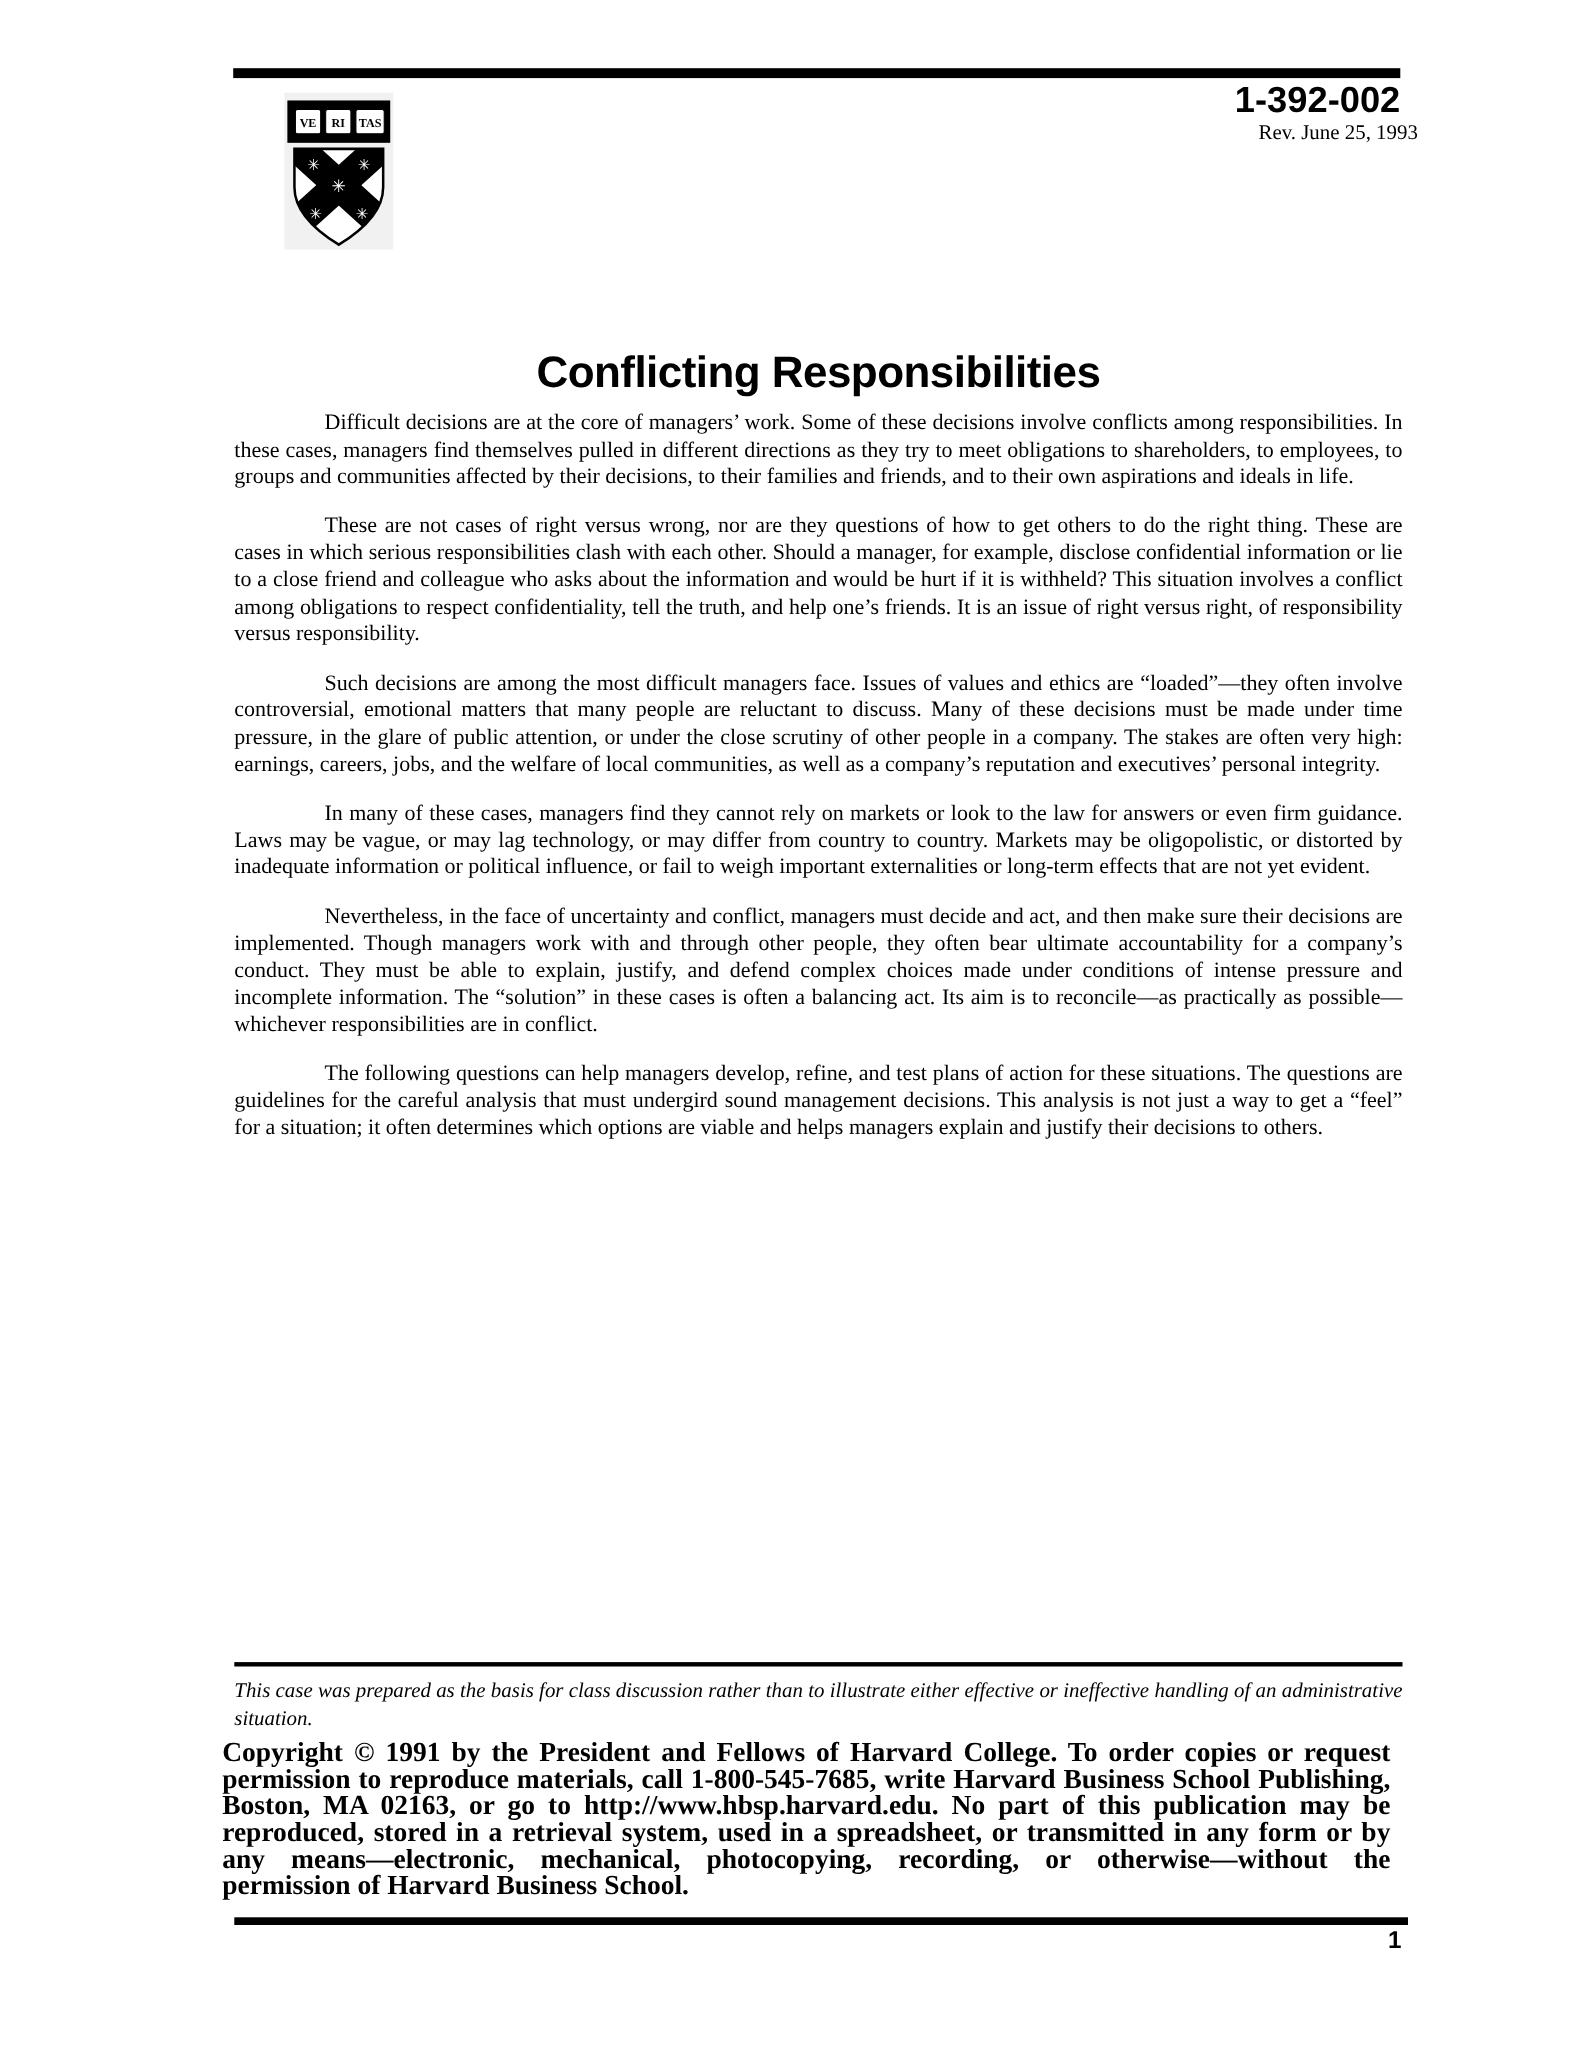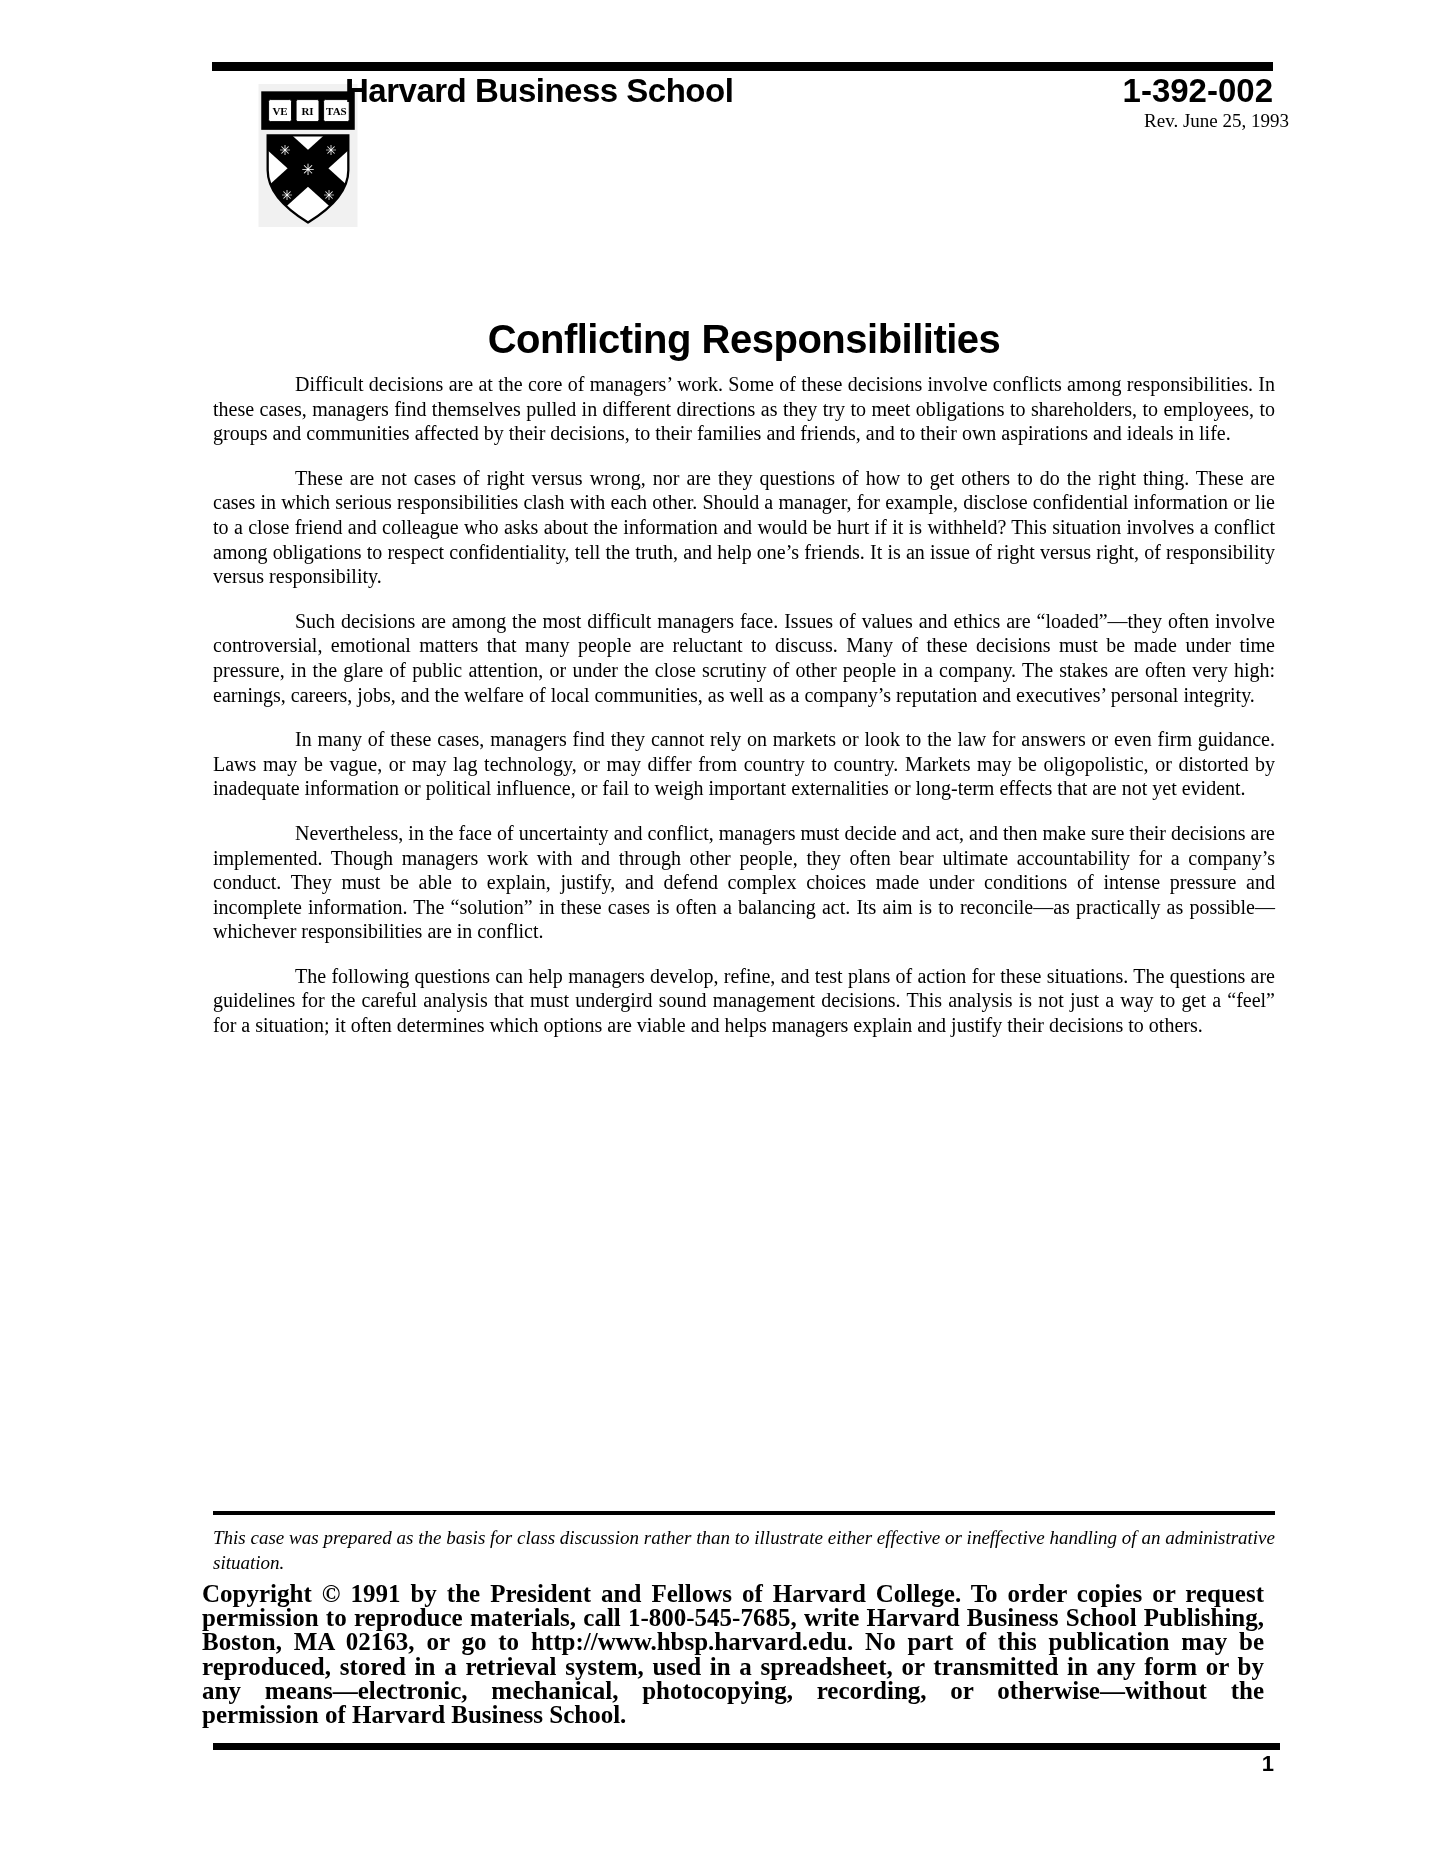--- a/index.html
+++ b/index.html
@@ -90,21 +90,20 @@
         <line x1="96" y1="54" x2="12" y2="130" stroke="#000" stroke-width="30"></line>
         <text x="54" y="99" text-anchor="middle" fill="#fff" font-size="17">✳</text>
         <text x="29" y="77" text-anchor="middle" fill="#fff" font-size="15">✳</text>
         <text x="79" y="77" text-anchor="middle" fill="#fff" font-size="15">✳</text>
         <text x="31" y="126" text-anchor="middle" fill="#fff" font-size="15">✳</text>
         <text x="77" y="126" text-anchor="middle" fill="#fff" font-size="15">✳</text>
       </g>
     </svg>
   </div>
 
-  <div class="school-name">Harvard Business School</div>
   <div class="case-number">1-392-002</div>
   <div class="revision">Rev. June 25, 1993</div>
 
   <h1 class="doc-title">Conflicting Responsibilities</h1>
 
   <div class="body-text">
     <p>Difficult decisions are at the core of managers’ work.  Some of these decisions involve conflicts among responsibilities.  In these cases, managers find themselves pulled in different directions as they try to meet obligations to shareholders, to employees, to groups and communities affected by their decisions, to their families and friends, and to their own aspirations and ideals in life.</p>
     <p>These are not cases of right versus wrong, nor are they questions of how to get others to do the right thing.  These are cases in which serious responsibilities clash with each other.  Should a manager, for example, disclose confidential information or lie to a close friend and colleague who asks about the information and would be hurt if it is withheld?  This situation involves a conflict among obligations to respect confidentiality, tell the truth, and help one’s friends.  It is an issue of right versus right, of responsibility versus responsibility.</p>
     <p>Such decisions are among the most difficult managers face.  Issues of values and ethics are “loaded”—they often involve controversial, emotional matters that many people are reluctant to discuss.  Many of these decisions must be made under time pressure, in the glare of public attention, or under the close scrutiny of other people in a company.  The stakes are often very high:  earnings, careers, jobs, and the welfare of local communities, as well as a company’s reputation and executives’ personal integrity.</p>
     <p>In many of these cases, managers find they cannot rely on markets or look to the law for answers or even firm guidance.  Laws may be vague, or may lag technology, or may differ from country to country.  Markets may be oligopolistic, or distorted by inadequate information or political influence, or fail to weigh important externalities or long-term effects that are not yet evident.</p>

